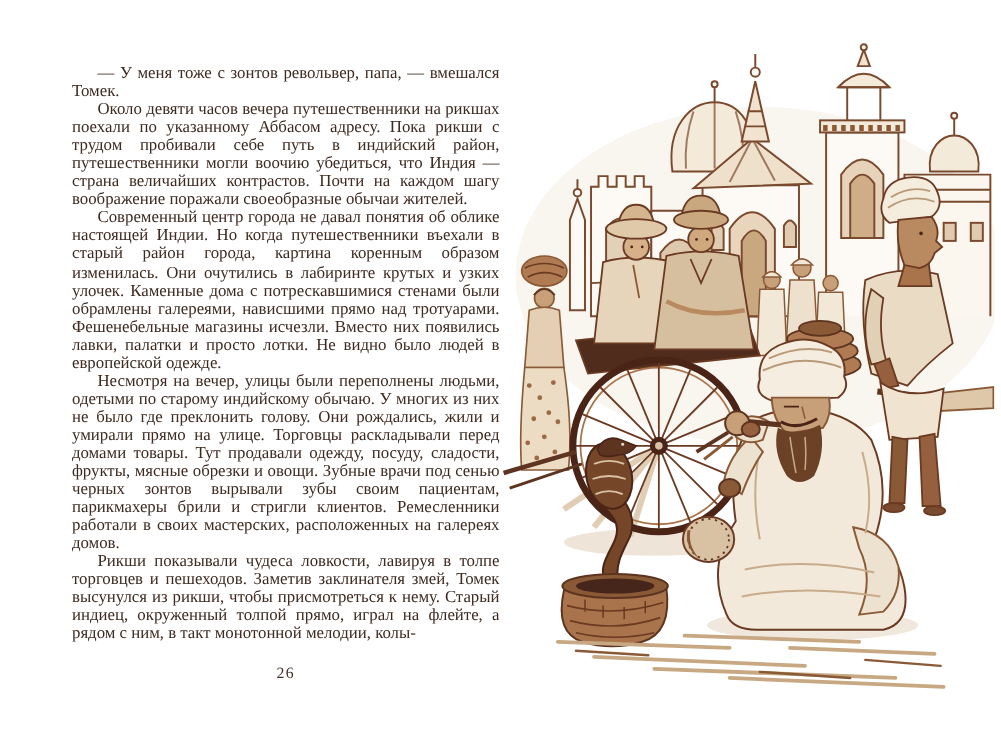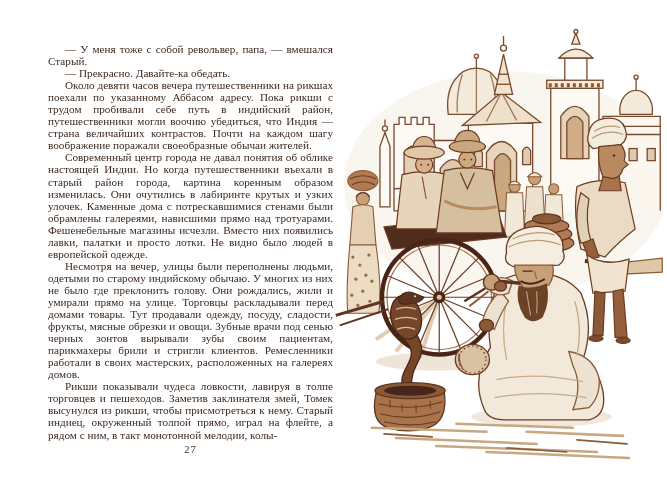--- a/index.html
+++ b/index.html
@@ -12,28 +12,27 @@
             font-size:10.5px;letter-spacing:1px;color:#43322a;}
   .illustration{position:absolute;left:335px;top:28px;width:328px;height:434px;}
   svg{display:block;width:100%;height:100%;}
 </style>
 </head>
 <body>
 
 <div class="spread">
 
   <div class="text-block">
-    <p>— У меня тоже с собой револьвер, папа, — вмешался Старый.</p>
-    <p>— Прекрасно. Давайте-ка обедать.</p>
+    <p>— У меня тоже с зонтов револьвер, папа, — вмешался Томек.</p>
     <p>Около девяти часов вечера путешественники на рикшах поехали по указанному Аббасом адресу. Пока рикши с трудом пробивали себе путь в индийский район, путешественники могли воочию убедиться, что Индия — страна величайших контрастов. Почти на каждом шагу воображение поражали своеобразные обычаи жителей.</p>
     <p>Современный центр города не давал понятия об облике настоящей Индии. Но когда путешественники въехали в старый район города, картина коренным образом изменилась. Они очутились в лабиринте крутых и узких улочек. Каменные дома с потрескавшимися стенами были обрамлены галереями, нависшими прямо над тротуарами. Фешенебельные магазины исчезли. Вместо них появились лавки, палатки и просто лотки. Не видно было людей в европейской одежде.</p>
     <p>Несмотря на вечер, улицы были переполнены людьми, одетыми по старому индийскому обычаю. У многих из них не было где преклонить голову. Они рождались, жили и умирали прямо на улице. Торговцы раскладывали перед домами товары. Тут продавали одежду, посуду, сладости, фрукты, мясные обрезки и овощи. Зубные врачи под сенью черных зонтов вырывали зубы своим пациентам, парикмахеры брили и стригли клиентов. Ремесленники работали в своих мастерских, расположенных на галереях домов.</p>
     <p>Рикши показывали чудеса ловкости, лавируя в толпе торговцев и пешеходов. Заметив заклинателя змей, Томек высунулся из рикши, чтобы присмотреться к нему. Старый индиец, окруженный толпой прямо, играл на флейте, а рядом с ним, в такт монотонной мелодии, колы-</p>
   </div>
-  <div class="page-num">27</div>
+  <div class="page-num">26</div>
 
   <div class="illustration">
   <svg viewBox="0 0 325 432">
 
     <ellipse cx="170" cy="155" rx="162" ry="112" fill="#f1e6d6" opacity="0.4"></ellipse>
 
     <g stroke="#7a4a2e" stroke-width="1.3" fill="#fdfaf5">
 
       <path d="M44 178 V118 L49 104 L54 118 V178 Z"></path>
       <circle cx="49" cy="100" r="2.5"></circle>

